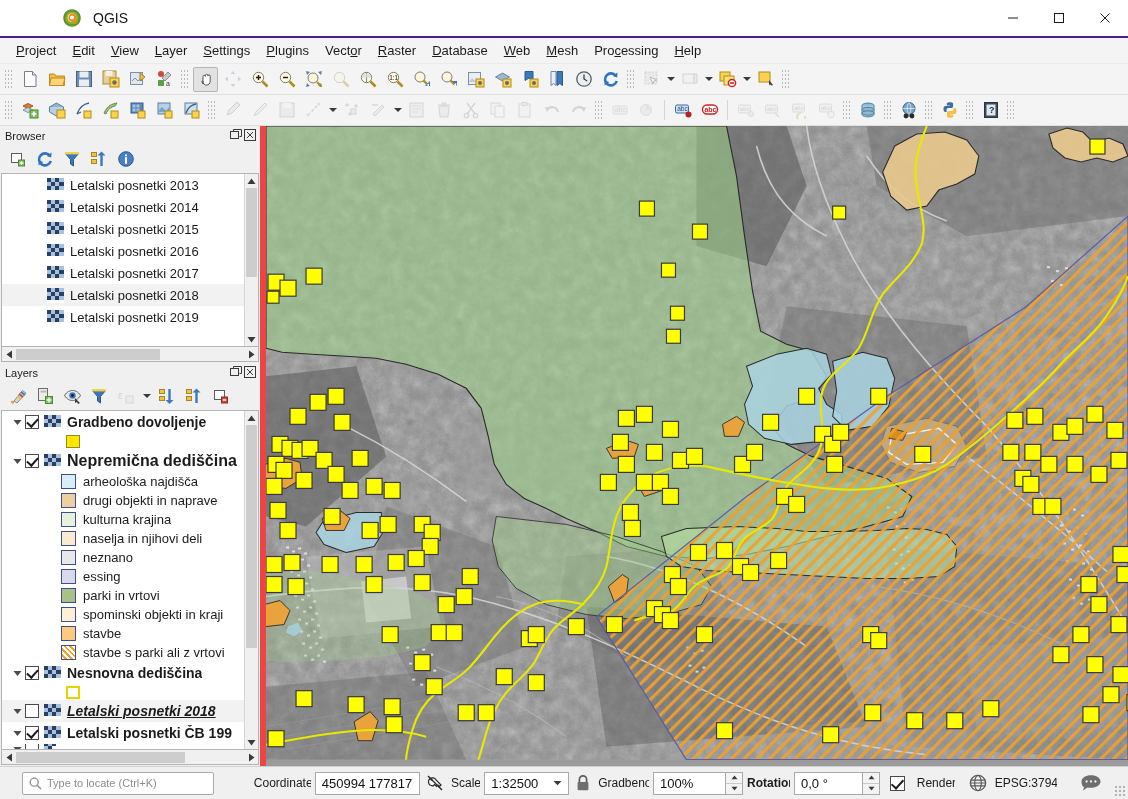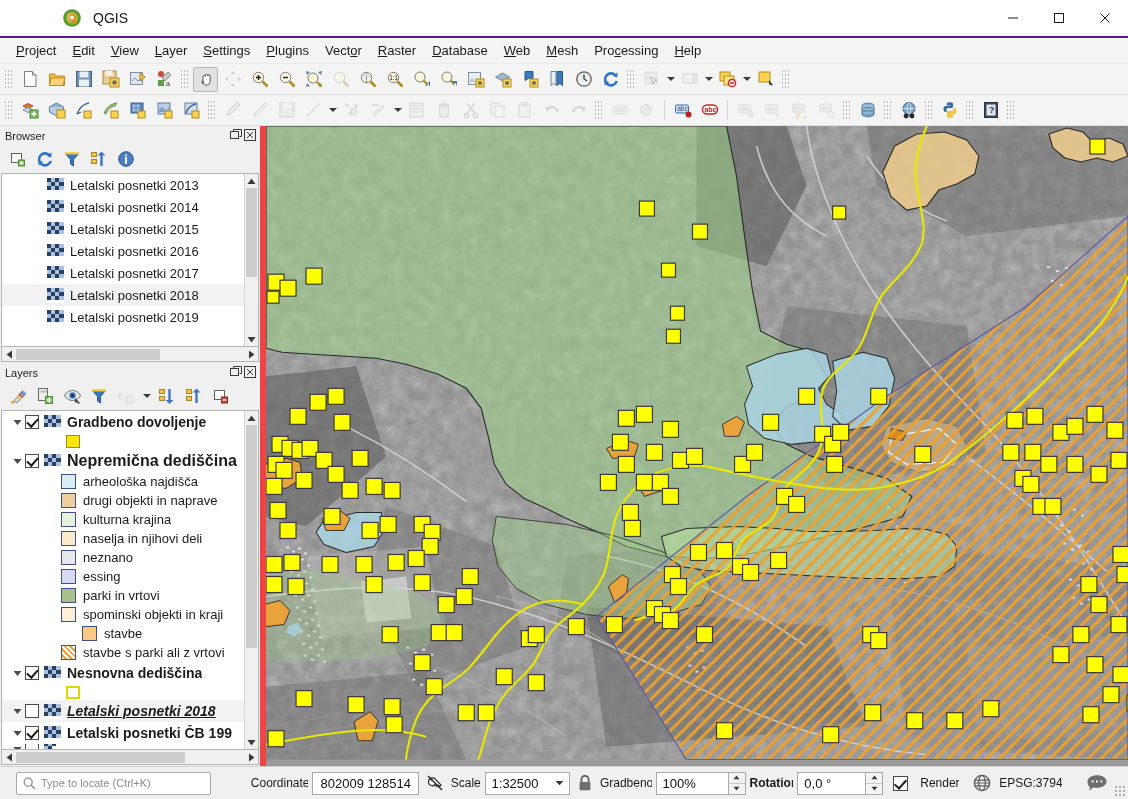--- a/index.html
+++ b/index.html
@@ -174,21 +174,21 @@
   
   .mapwrap { flex:1; position:relative; overflow:hidden; background:#9a9a9a; }
   .mapcanvas { position:absolute; inset:0; }
 
   
   .statusbar {
     height: 33px; min-height:33px;
     background:#f0f0f0;
     border-top:1px solid #d0d0d0;
     display:flex; align-items:center;
-    padding: 0 16px; gap: 4px;
+    padding: 0 22px; gap: 4px;
   }
   .locate {
     width: 196px; height:23px;
     border:1px solid #a9a9a9; background:#fff;
     display:flex; align-items:center; gap:5px; padding-left:6px;
     color:#8d8d8d; font-size:11px; border-radius:2px;
   }
   .sblabel { font-size:12px; color:#1b1b1b; white-space:nowrap; overflow:hidden; }
   .sbfield {
     height:23px; border:1px solid #a9a9a9; background:#fff;
@@ -1143,21 +1143,21 @@
             <div class="row" style="height:19px;">
               <span style="width:52px;flex:0 0 auto;"></span>
               <span class="swatch" style="background:#a8c08a;"></span>
               <span class="rowlabel">parki in vrtovi</span>
             </div>
             <div class="row" style="height:19px;">
               <span style="width:52px;flex:0 0 auto;"></span>
               <span class="swatch" style="background:#fdeed6;"></span>
               <span class="rowlabel">spominski objekti in kraji</span>
             </div>
-            <div class="row" style="height:19px;margin-left:21px;">
+            <div class="row" style="height:19px;">
               <span style="width:52px;flex:0 0 auto;"></span>
               <span class="swatch" style="background:#fbc97f;"></span>
               <span class="rowlabel">stavbe</span>
             </div>
             <div class="row" style="height:19px;">
               <span style="width:52px;flex:0 0 auto;"></span>
               <span class="swatch" style="background:repeating-linear-gradient(45deg,#ffffff 0 2px,#f0a02a 2px 4px);"></span>
               <span class="rowlabel">stavbe s parki ali z vrtovi</span>
             </div>
 
@@ -1724,21 +1724,21 @@
   <div class="statusbar">
     <div class="locate">
       <svg width="13" height="13" viewBox="0 0 13 13">
         <circle cx="5.2" cy="5.2" r="4" fill="none" stroke="#8d8d8d" stroke-width="1.3"></circle>
         <path d="M8.3 8.3L12 12" stroke="#8d8d8d" stroke-width="1.3"></path>
       </svg>
       <span>Type to locate (Ctrl+K)</span>
     </div>
     <span class="sblabel" style="width:58px;margin-left:36px;">Coordinate</span>
     <div class="sbfield" style="width:107px;justify-content:center;">
-      <span>802009 128514</span>
+      <span>450994 177817</span>
     </div>
     <div style="width:24px;display:flex;align-items:center;justify-content:center;">
       <svg width="20" height="20" viewBox="0 0 20 20">
         <path d="M5 12a4 4 0 1 1 6-5l5 5-1.5 1.5-1.5-1.5-1.5 1.5-2-2-1.5 1.5z" fill="#fff" stroke="#2a2a2a" stroke-width="1.2"></path>
         <path d="M3 3l14 14" stroke="#2a2a2a" stroke-width="1.4"></path>
         <circle cx="6.4" cy="6.6" r="1.1" fill="#2a2a2a"></circle>
       </svg>
     </div>
     <span class="sblabel" style="width:30px;">Scale</span>
     <div class="sbcombo" style="width:86px;">

